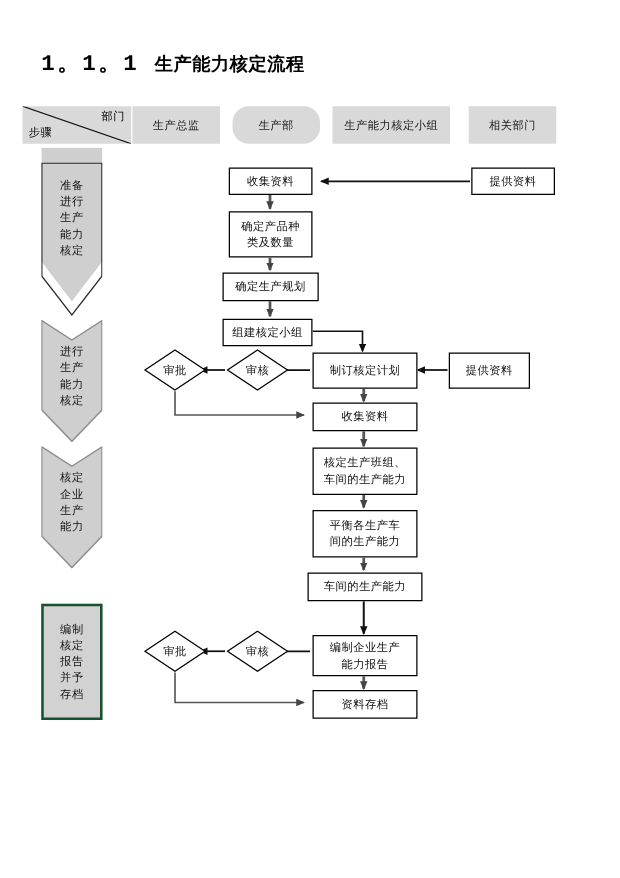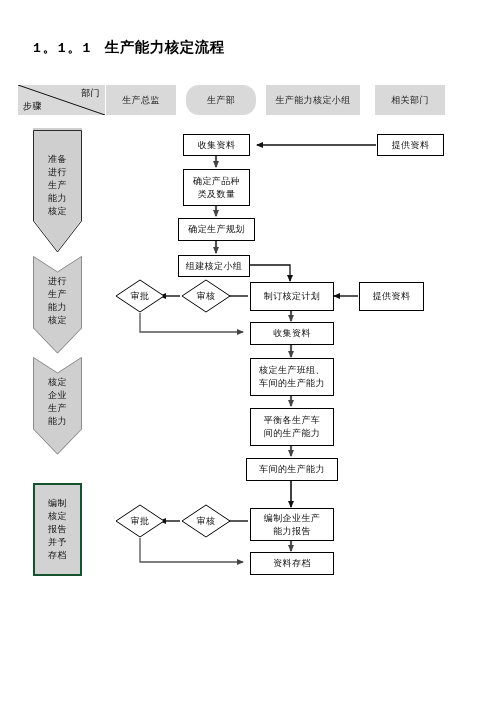--- a/index.html
+++ b/index.html
@@ -29,21 +29,21 @@
     font-size: 14.5px;
     font-weight: bold;
     letter-spacing: 0.5px;
     white-space: nowrap;
     font-family: "Liberation Serif", "DejaVu Serif", serif;
   }
   .title .num {
     font-family: "Liberation Mono", "DejaVu Sans Mono", monospace;
     font-weight: bold;
     letter-spacing: 2px;
-    font-size: 13px;
+    font-size: 18px;
   }
 
   
   .hdr {
     position: absolute;
     background: #d9d9d9;
     border: 0;
     display: flex;
     align-items: center;
     justify-content: center;
@@ -187,21 +187,21 @@
   <div class="hdr" style="left:186px; top:85px; width:70px; height:30px;border-radius:13px;">
     <span>生产部</span>
   </div>
   <div class="hdr" style="left:266px; top:85px; width:94px; height:30px;">
     <span>生产能力核定小组</span>
   </div>
   <div class="hdr" style="left:375px; top:85px; width:70px; height:30px;">
     <span>相关部门</span>
   </div>
 
-  <div class="stage arrow-down" style="left:33px; top:128px; width:49px; height:123px;">
+  <div class="stage arrow-down" style="left:33px; top:118px; width:49px; height:123px;font-family:Liberation Mono, monospace;">
     <span class="txt" style="white-space: pre-line;">准备
 进行
 生产
 能力
 核定</span>
   </div>
   <svg class="stage-outline" style="left:33px; top:130px; width:49px; height:123px;" viewBox="0 0 49 123" preserveAspectRatio="none">
     <polygon points="0.5,0.5 48.5,0.5 48.5,91 24.5,122 0.5,91" fill="none" stroke="#2b2b2b" stroke-width="1"></polygon>
   </svg>
 

